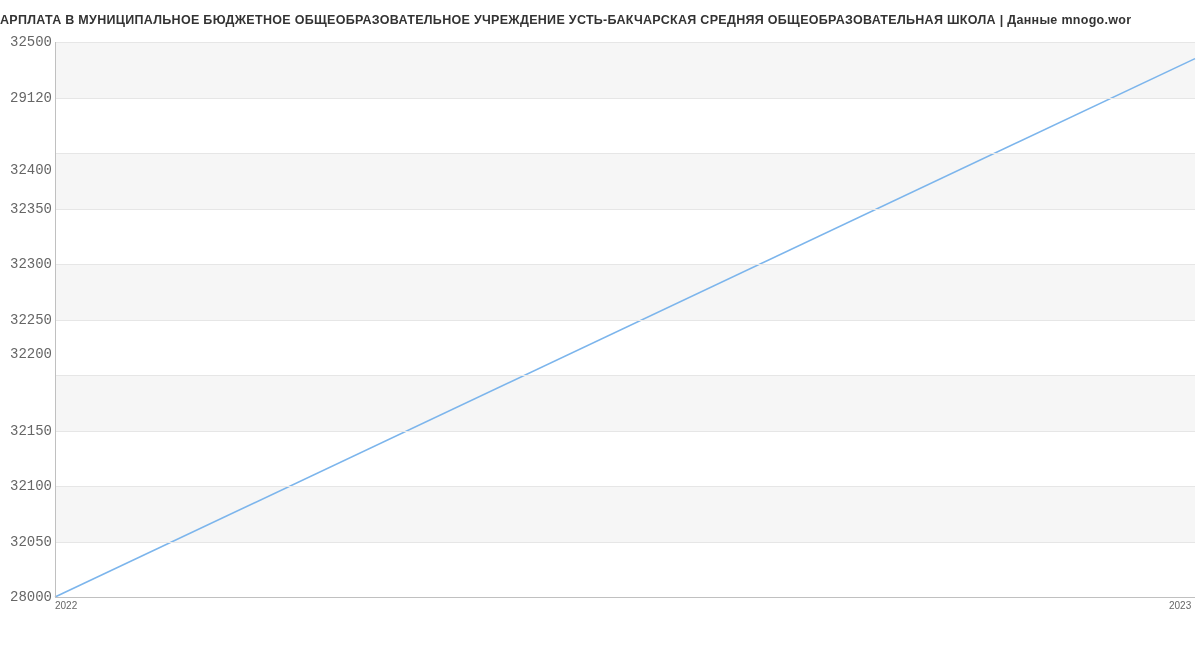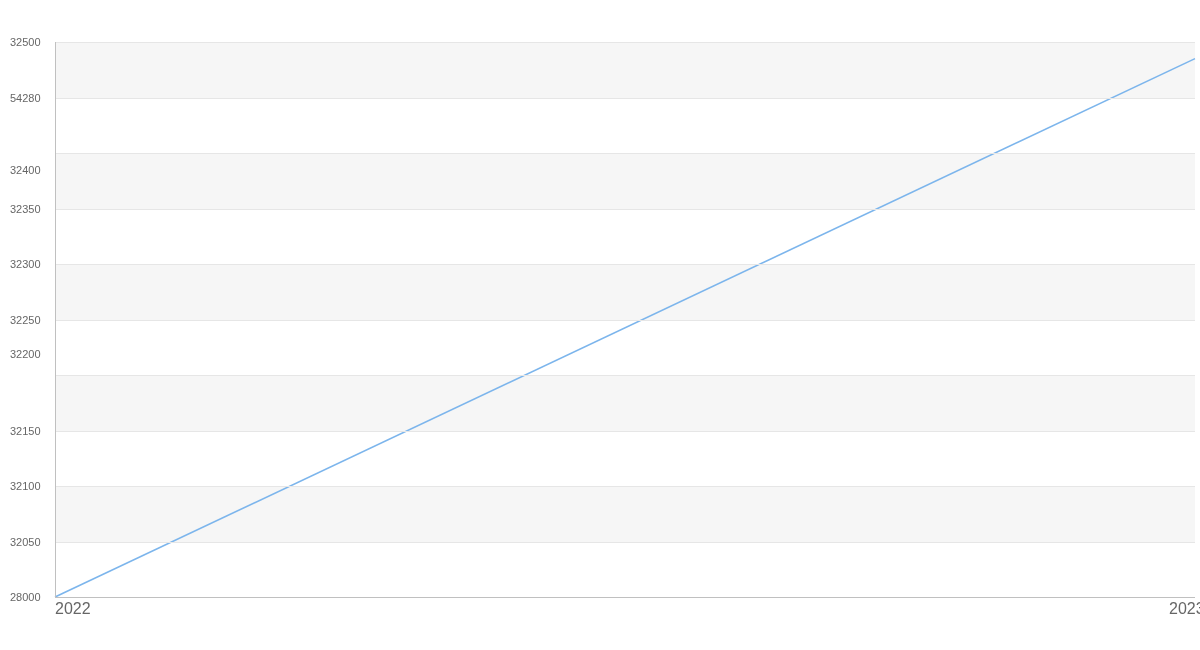--- a/index.html
+++ b/index.html
@@ -4,30 +4,31 @@
   <style>
     * { margin: 0; padding: 0; box-sizing: border-box; }
     body { font-family: Verdana, Geneva, sans-serif; background: #fff; width: 1200px; height: 650px; position: relative; }
     .chart-container { position: absolute; top: 0; left: 0; width: 1200px; height: 630px; }
     .title { position: absolute; top: 13px; left: 0; width: 1200px; text-align: left; font-size: 12.5px; font-weight: 700; color: #333; letter-spacing: 0.3px; white-space: nowrap; overflow: hidden; }
     .plot-area { position: absolute; top: 42px; left: 55px; width: 1140px; height: 555px; }
     .grid-band { position: absolute; left: 0; width: 100%; }
     .band-a { background: #f6f6f6; }
     .band-b { background: #ffffff; }
     .grid-line { position: absolute; left: 0; width: 100%; height: 1px; background: #e6e6e6; }
-    .y-tick-label { position: absolute; right: 1150px; text-align: left; font-size: 11px; color: #666; transform: translateY(-50%); width: 40px; }
-    .x-tick-label { position: absolute; top: 600px; font-size: 16px; color: #666; }
+    .y-tick-label { position: absolute; right: 1150px; text-align: right; font-size: 14px; color: #666; transform: translateY(-50%); width: 40px; font-family: Liberation Mono, monospace; }
+    .x-tick-label { position: absolute; top: 600px; font-size: 10px; color: #666; }
     .plot-border-left { position: absolute; top: 42px; left: 55px; width: 1px; height: 555px; background: #c0c0c0; }
     .plot-border-bottom { position: absolute; top: 597px; left: 55px; width: 1140px; height: 1px; background: #c0c0c0; }
     .line-svg { position: absolute; top: 0; left: 0; width: 100%; height: 100%; overflow: visible; }
   </style>
 </head>
 <body>
 
 <div class="chart-container">
+  <div class="title">АРПЛАТА В МУНИЦИПАЛЬНОЕ БЮДЖЕТНОЕ ОБЩЕОБРАЗОВАТЕЛЬНОЕ УЧРЕЖДЕНИЕ УСТЬ-БАКЧАРСКАЯ СРЕДНЯЯ ОБЩЕОБРАЗОВАТЕЛЬНАЯ ШКОЛА | Данные mnogo.wor</div>
 
   <div class="plot-area" id="plot-area">
       <div class="grid-band band-b" style="top: 499.5px; height: 55.5px;"></div>
       <div class="grid-band band-a" style="top: 444px; height: 55.5px;"></div>
       <div class="grid-band band-b" style="top: 388.5px; height: 55.5px;"></div>
       <div class="grid-band band-a" style="top: 333px; height: 55.5px;"></div>
       <div class="grid-band band-b" style="top: 277.5px; height: 55.5px;"></div>
       <div class="grid-band band-a" style="top: 222px; height: 55.5px;"></div>
       <div class="grid-band band-b" style="top: 166.5px; height: 55.5px;"></div>
       <div class="grid-band band-a" style="top: 111px; height: 55.5px;"></div>
@@ -53,16 +54,16 @@
 
 <div class="y-tick-label" style="top: 597px;">28000</div>
 <div class="y-tick-label" style="top: 541.5px;">32050</div>
 <div class="y-tick-label" style="top: 486px;">32100</div>
 <div class="y-tick-label" style="top: 430.5px;">32150</div>
 <div class="y-tick-label" style="top: 354px;">32200</div>
 <div class="y-tick-label" style="top: 319.5px;">32250</div>
 <div class="y-tick-label" style="top: 264px;">32300</div>
 <div class="y-tick-label" style="top: 208.5px;">32350</div>
 <div class="y-tick-label" style="top: 170px;">32400</div>
-<div class="y-tick-label" style="top: 97.5px;">54280</div>
+<div class="y-tick-label" style="top: 97.5px;">29120</div>
 <div class="y-tick-label" style="top: 42px;">32500</div>
 <div class="x-tick-label" style="left: 55px;">2022</div>
 <div class="x-tick-label" style="left: 1169px;">2023</div>
 
 </body></html>

